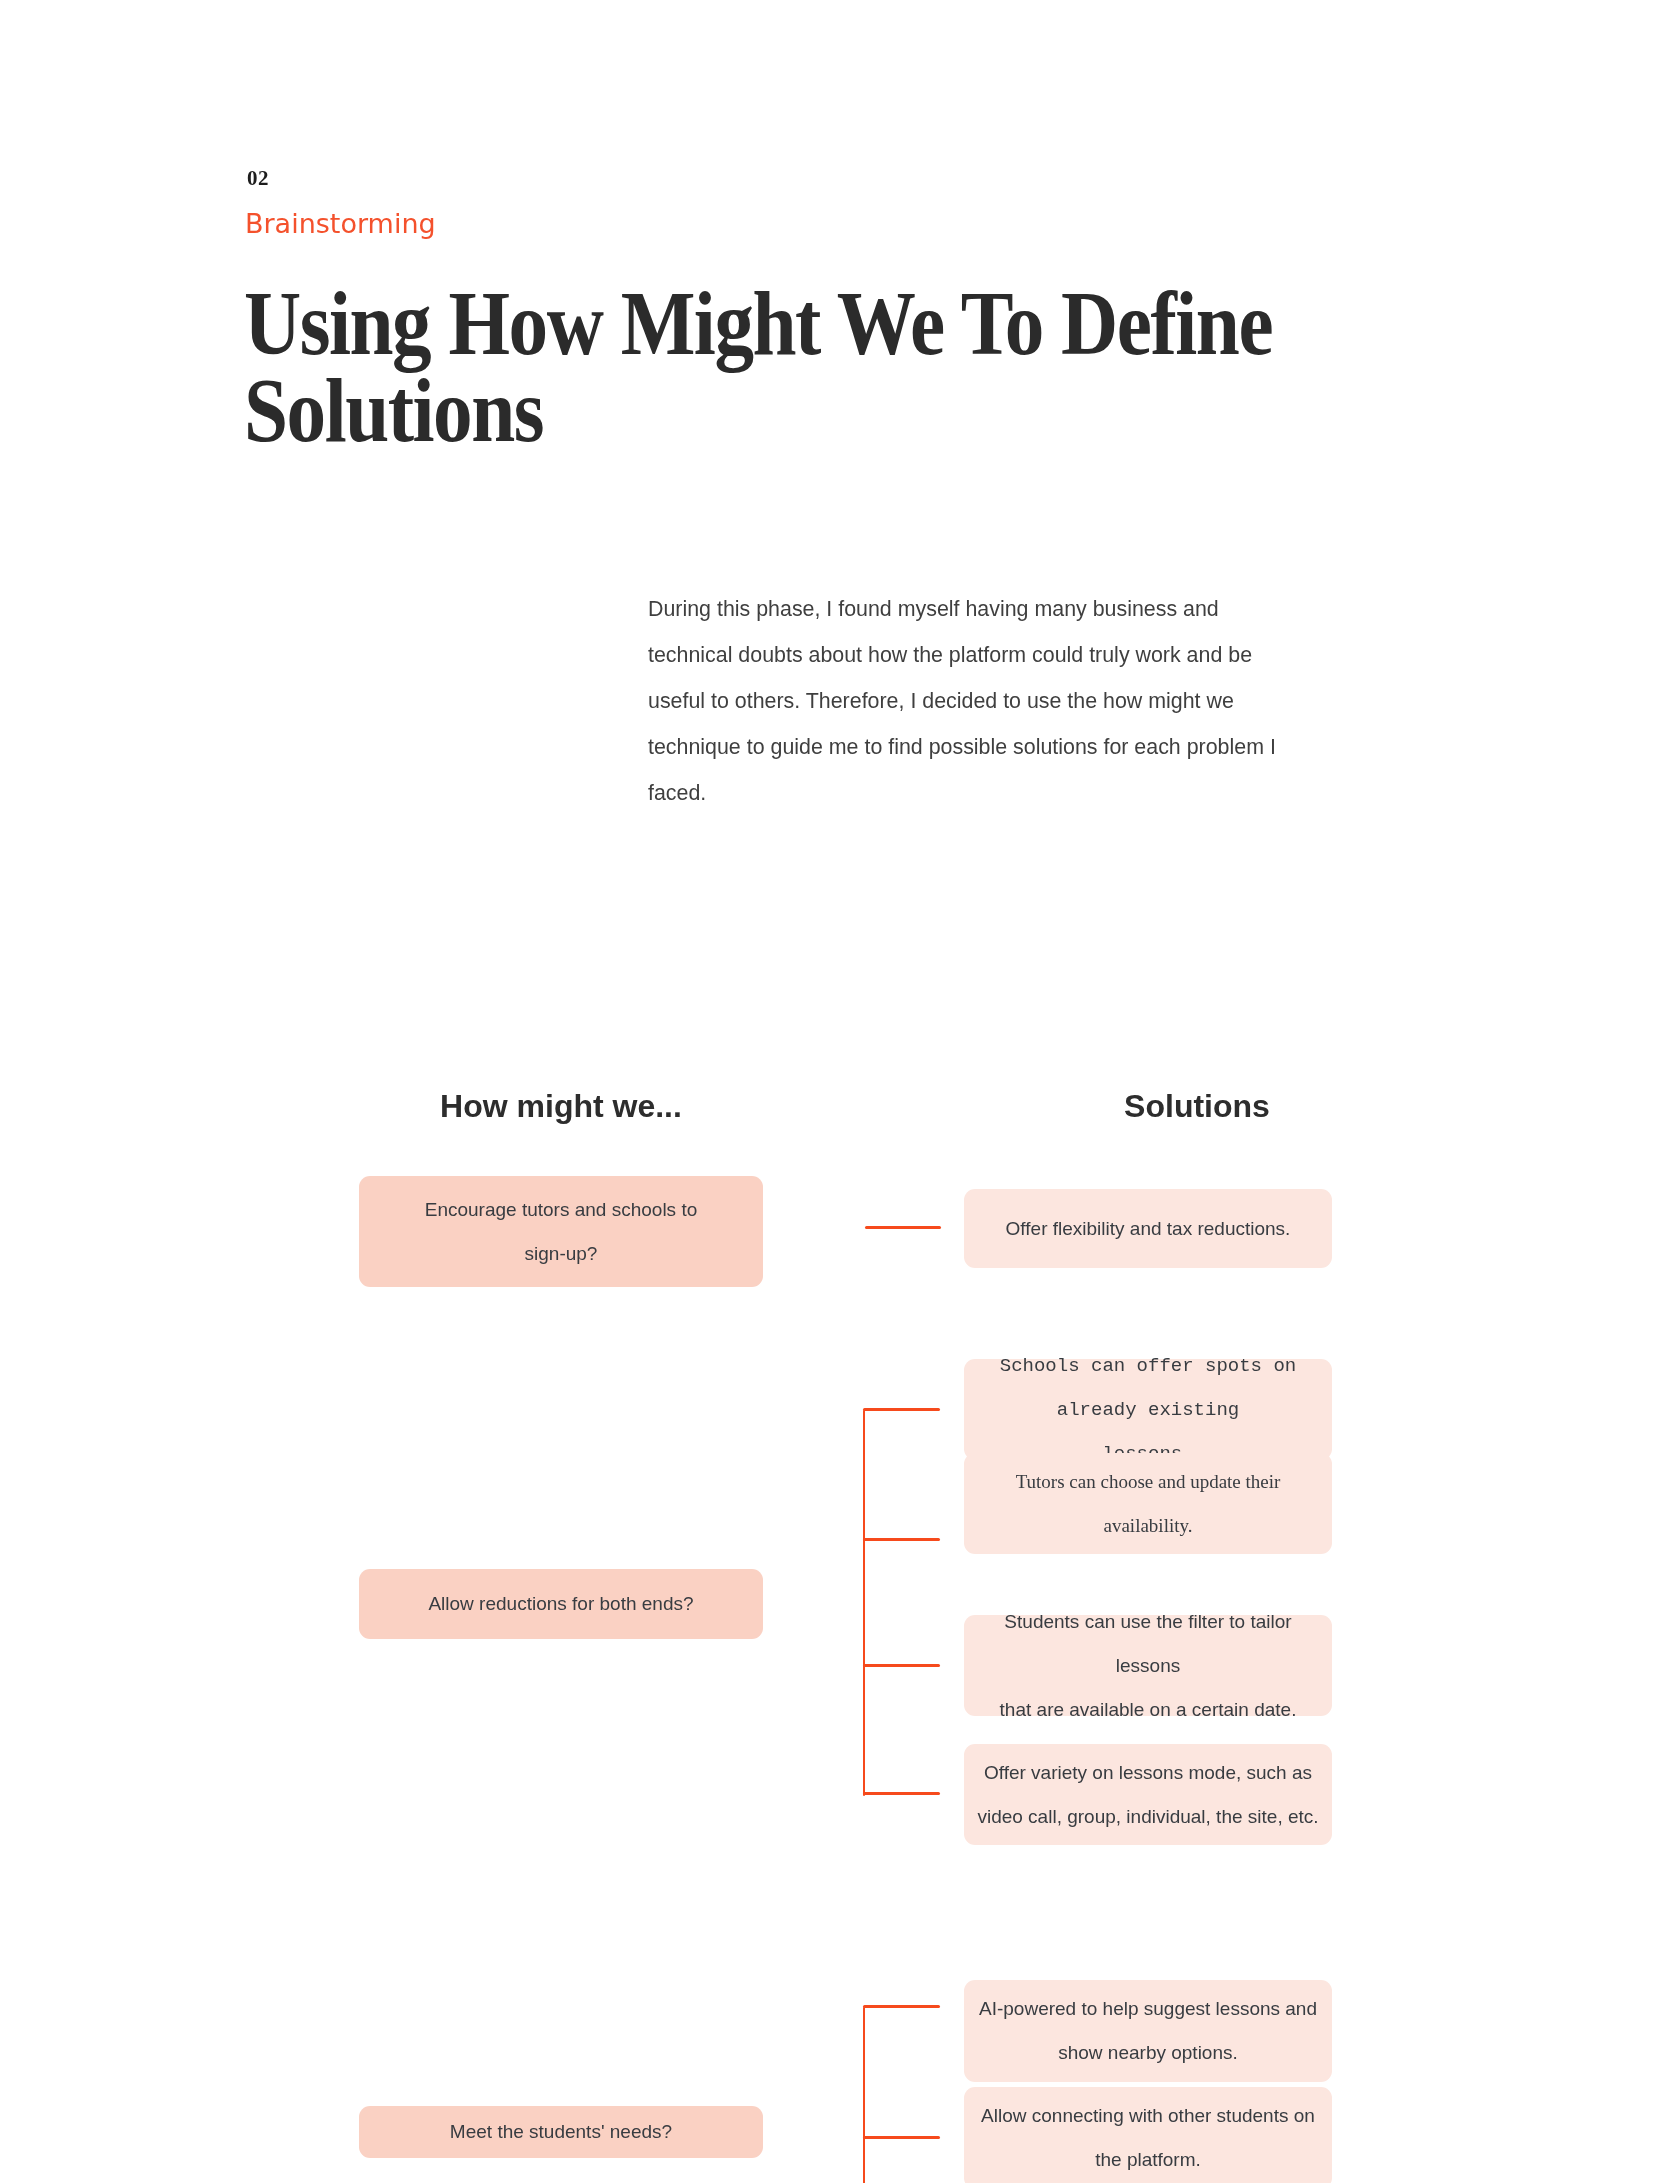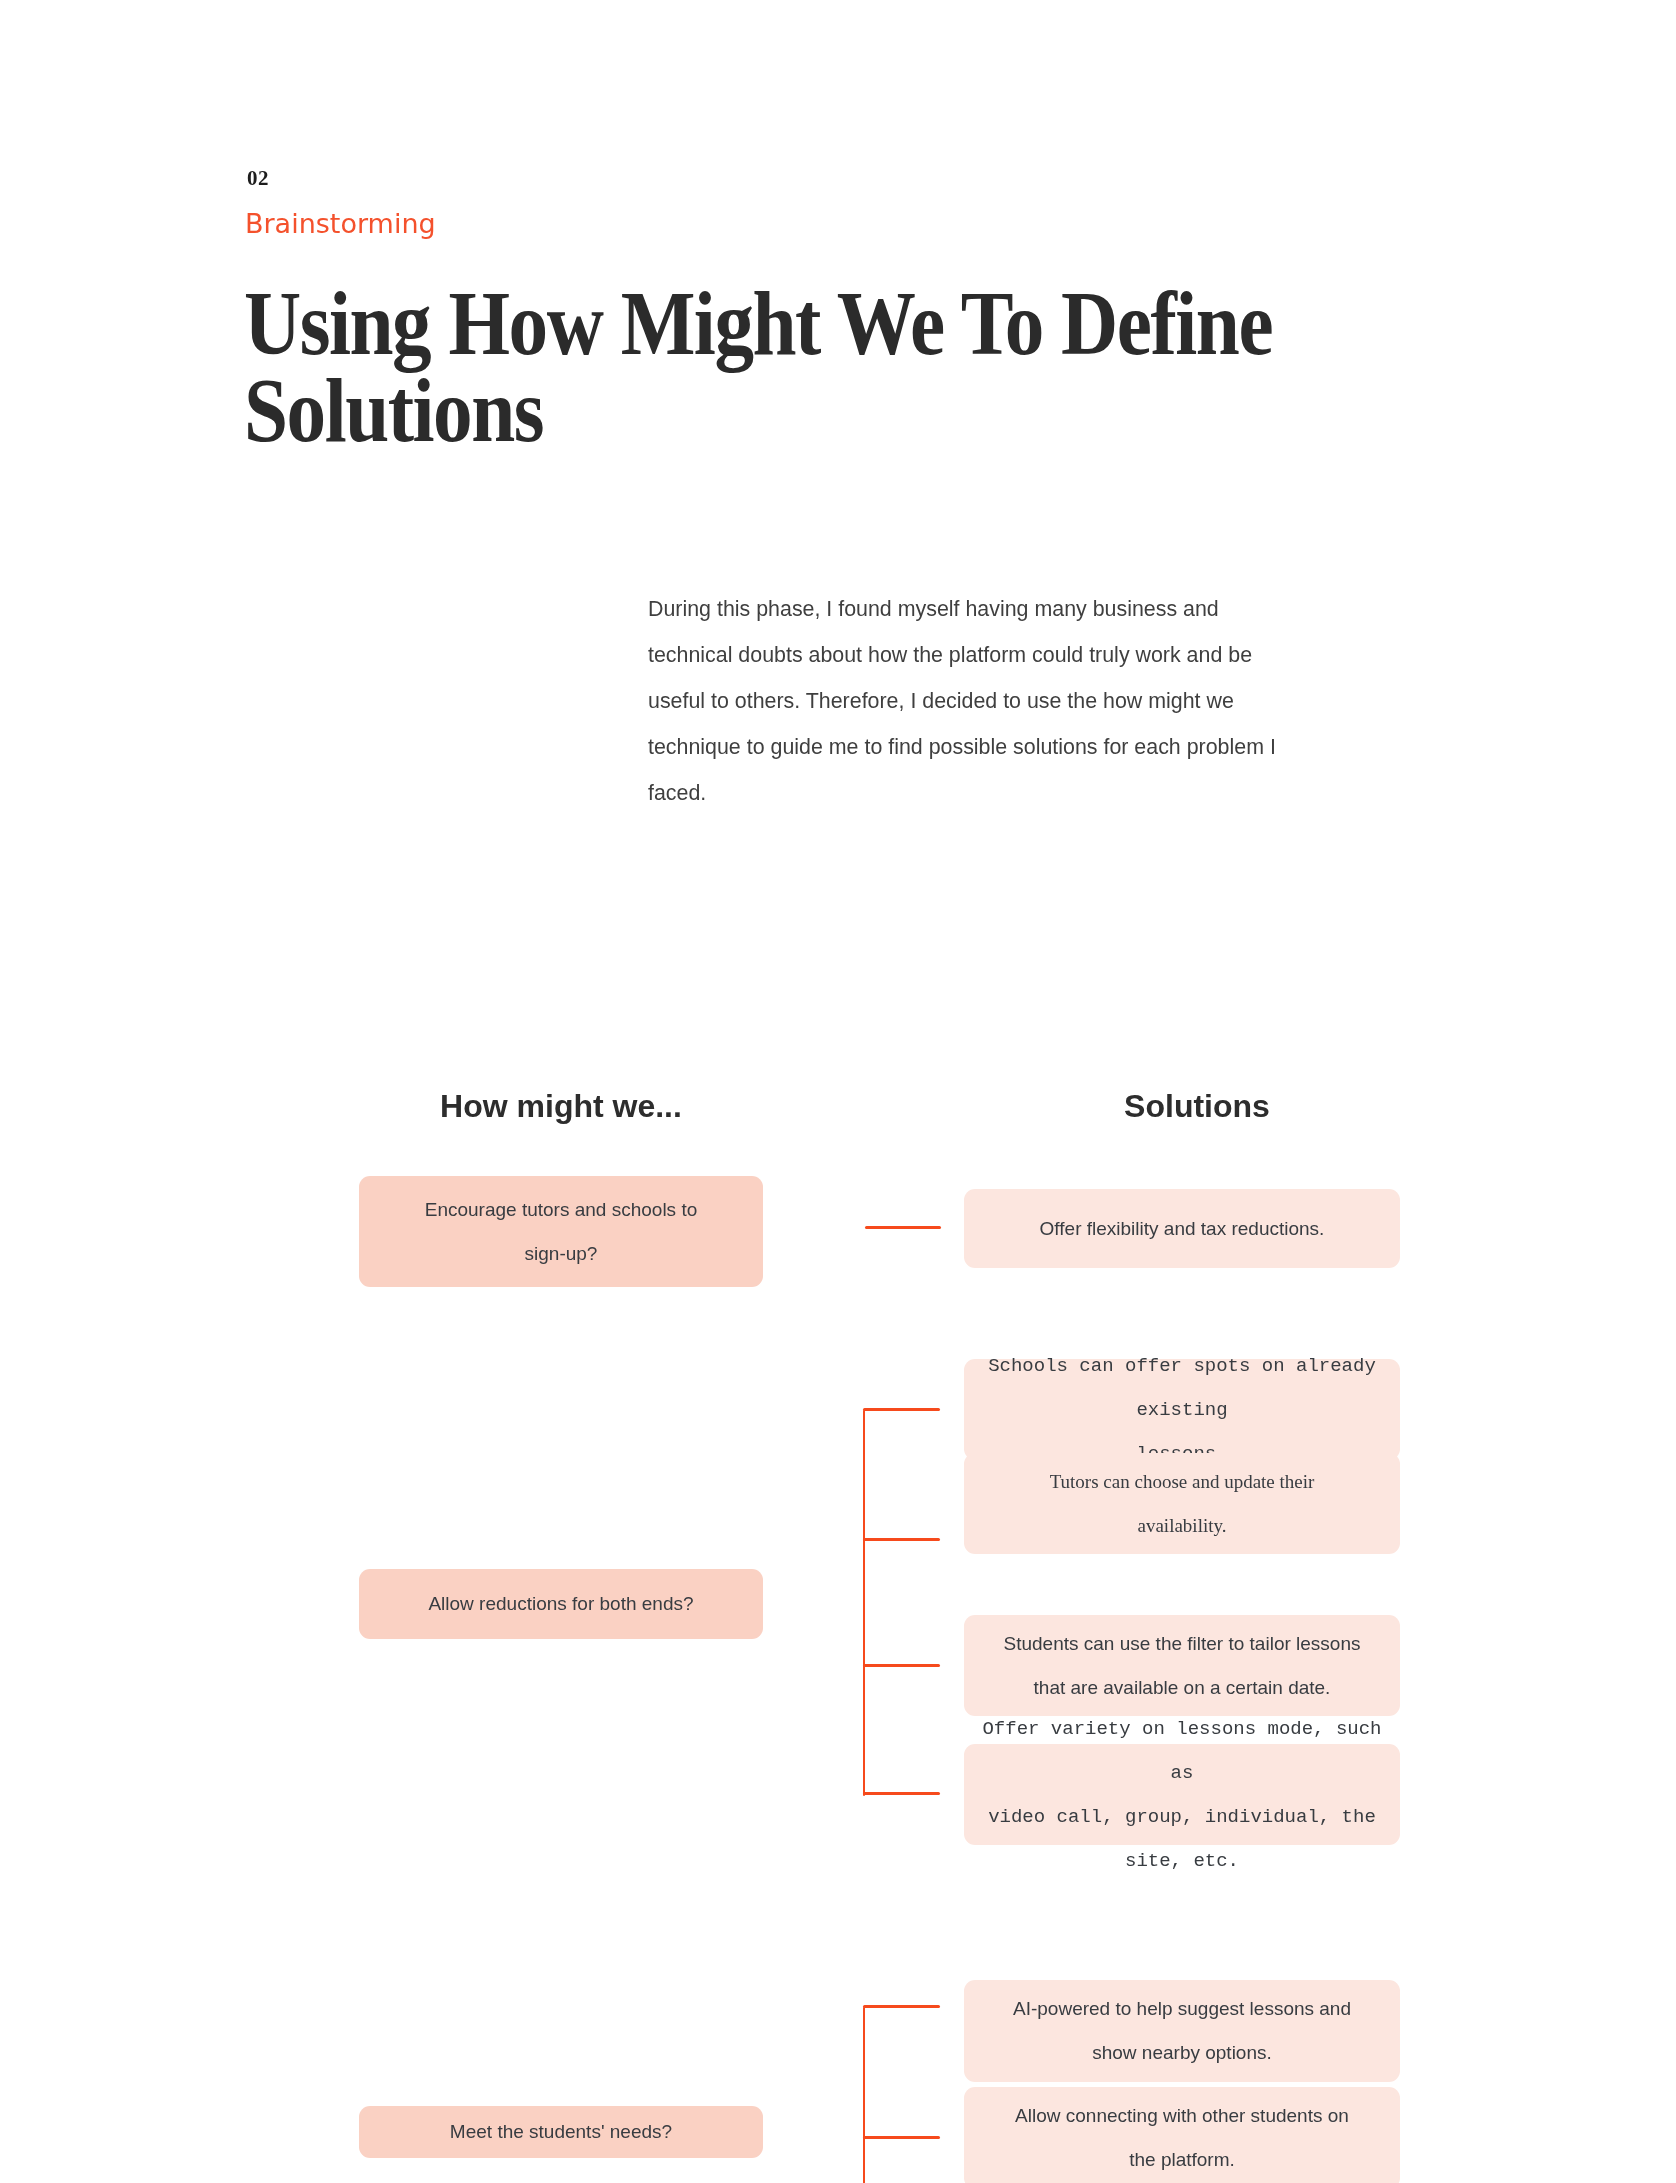--- a/index.html
+++ b/index.html
@@ -54,32 +54,32 @@
   .col-header.right{left:964px;width:466px;}
 
   .dbox{
     display:flex;align-items:center;justify-content:center;
     text-align:center;white-space:pre-line;
     font-size:19px;line-height:44px;font-weight:400;
     color:var(--ink-soft);border-radius:11px;
     padding:0 10.5px;
   }
   .qbox{background:var(--box-question);left:359px;width:404px;}
-  .sbox{background:var(--box-solution);left:964px;width:436px;}
+  .sbox{background:var(--box-solution);left:964px;width:368px;}
 
   .q1{top:1176px;height:111px;}
   .q2{top:1569px;height:70px;}
   .q3{top:2106px;height:52px;}
 
   .s1-0{top:1189px;height:79px;}
 
   .s2-0{top:1359px;height:101px;font-family:Liberation Mono, monospace;}
   .s2-1{top:1453px;height:101px;font-family:Liberation Serif, serif;}
   .s2-2{top:1615px;height:101px;}
-  .s2-3{top:1744px;height:101px;font-family:Liberation Mono, monospace;}
+  .s2-3{top:1744px;height:101px;}
 
   .s3-0{top:1980px;height:102px;}
   .s3-1{top:2087px;height:102px;}
 
   .conn{background:var(--accent-line);border-radius:1.7px;}
   .conn.h{left:863px;width:77px;height:3.1px;}
   .conn.v{left:863px;width:2.2px;}
 
   .c1{left:865px;top:1226px;width:76px;height:3.1px;}
 

